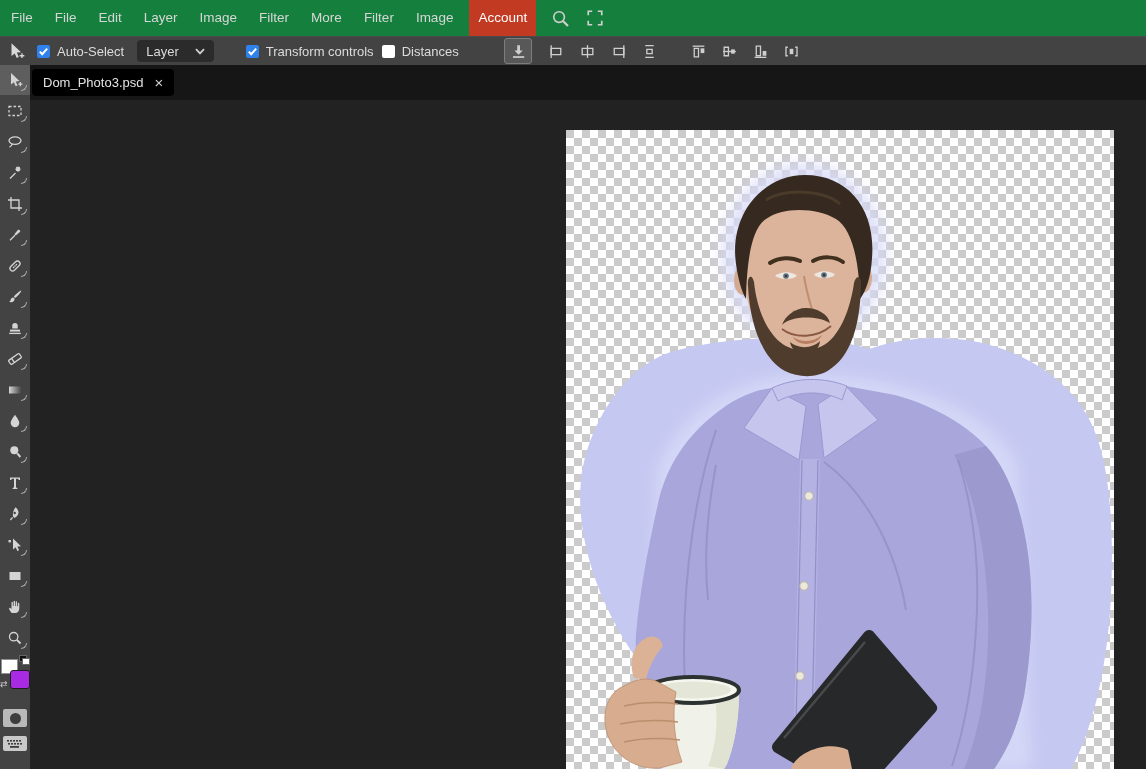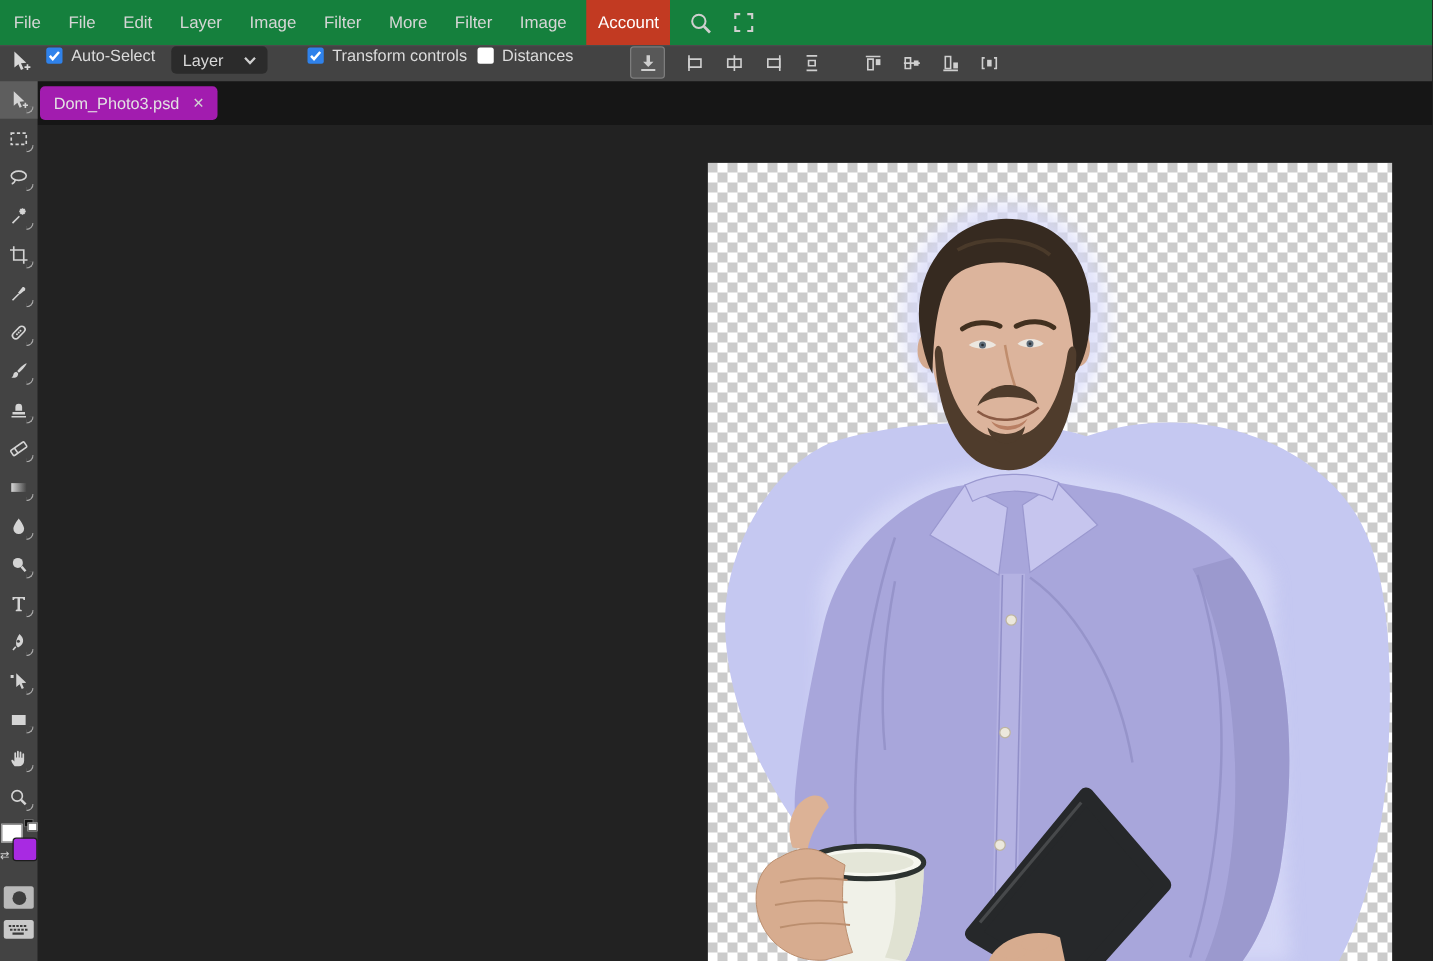--- a/index.html
+++ b/index.html
@@ -6,21 +6,21 @@
   #app{position:relative;width:1146px;height:769px;overflow:hidden;background:#222222;
        font-family:"Liberation Sans",sans-serif;-webkit-font-smoothing:antialiased;}
   
   .menubar{position:absolute;left:0;top:0;width:100%;height:36px;background:#15803d;
            display:flex;align-items:center;color:#d6d6d6;font-size:13.5px;z-index:5;}
   .menu-item{padding:0 11px;line-height:36px;cursor:default;}
   .account{background:#c23a22;color:#fff;padding:5px 9px;border-radius:2px;margin-left:5px;}
   .mb-icon{margin-left:15px;width:19px;height:19px;display:flex;align-items:center;justify-content:center;color:#cfcfcf;}
   
   .options{position:absolute;left:0;top:36px;width:100%;height:28px;background:#434343;
-           border-top:1px solid #4b4b4b;display:flex;align-items:flex-start;color:#dcdcdc;font-size:13px;z-index:5;}
+           border-top:1px solid #4b4b4b;display:flex;align-items:center;color:#dcdcdc;font-size:13px;z-index:5;}
   .opt-toolicon{width:26px;height:24px;margin-left:3px;display:flex;align-items:center;justify-content:center;color:#d8d8d8;}
   .cbrow{display:flex;align-items:center;margin-left:8px;}
   .cb{width:13px;height:13px;border-radius:2px;background:#fff;margin-right:7px;display:flex;align-items:center;justify-content:center;}
   .select{background:#2b2b2b;border-radius:4px;height:22px;padding:0 9px;display:flex;align-items:center;gap:16px;margin:0 13px;color:#d9d9d9;}
   .opt-btn{width:26px;height:24px;display:flex;align-items:center;justify-content:center;color:#cfcfcf;
            background:transparent;border:none;padding:0;margin:0 2.5px;}
   .opt-btn.raised{background:#585858;border:1px solid #7d7d7d;border-radius:3px;width:28px;height:26px;margin-right:9px;}
   .gap-lg{width:18px;}
   
   .rail{position:absolute;left:0;top:64px;width:30px;bottom:0;background:#434343;
@@ -38,21 +38,21 @@
   .sw-mini .w{position:absolute;left:3px;top:3px;width:6px;height:5px;background:#fff;border:1px solid #666;}
   .sw-swap{position:absolute;left:0;top:25px;color:#cfcfcf;font-size:9px;line-height:9px;}
   .qmask{margin-top:12px;width:24px;height:18px;background:#b9b9b9;border-radius:2px;border:none;
          display:flex;align-items:center;justify-content:center;padding:0;}
   .qmask i{width:11px;height:11px;border-radius:50%;background:#3d3d3d;display:block;}
   .kbd{margin-top:9px;width:24px;height:15px;background:#c9c9c9;border-radius:2px;border:none;padding:0;
        display:flex;align-items:center;justify-content:center;}
   
   .tabstrip{position:absolute;left:30px;top:64px;right:0;height:36px;background:#161616;
             display:flex;align-items:center;z-index:3;}
-  .tab{background:#a21caf;color:#e3e3e3;font-size:13px;height:27px;display:flex;align-items:center;
+  .tab{background:#000000;color:#e3e3e3;font-size:13px;height:27px;display:flex;align-items:center;
        padding:0 11px;border-radius:4px;margin-left:2px;gap:11px;}
   .tab-close{color:#d2d2d2;font-size:15px;line-height:15px;cursor:default;}
   .canvas-area{position:absolute;left:30px;top:100px;right:0;bottom:0;background:#222222;z-index:1;}
   .artwork{position:absolute;left:536px;top:30px;width:548px;height:639px;overflow:hidden;}
   svg.icon{display:block;}
   svg.icon *{vector-effect:non-scaling-stroke;}
 </style>
 </head>
 <body>
 

